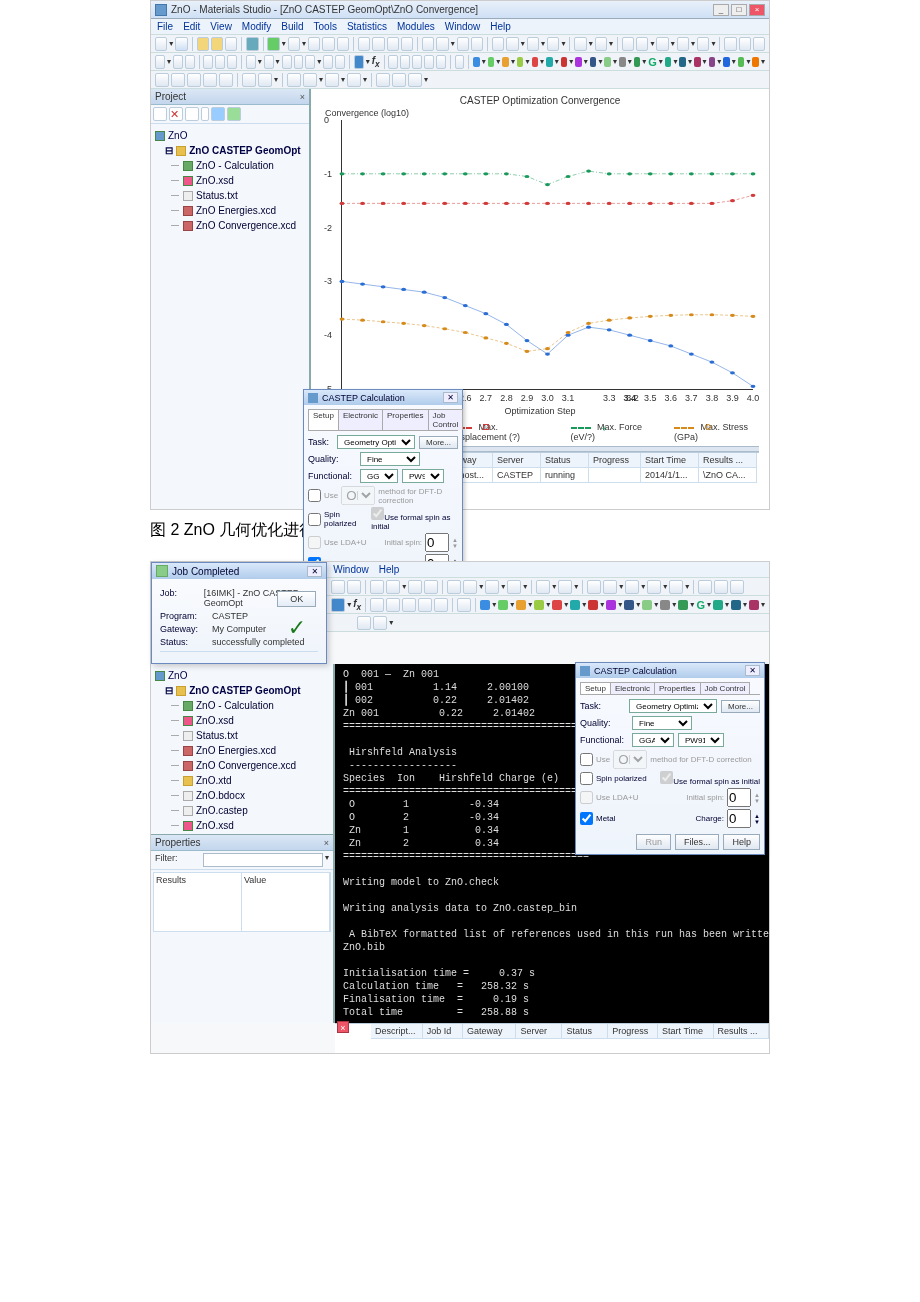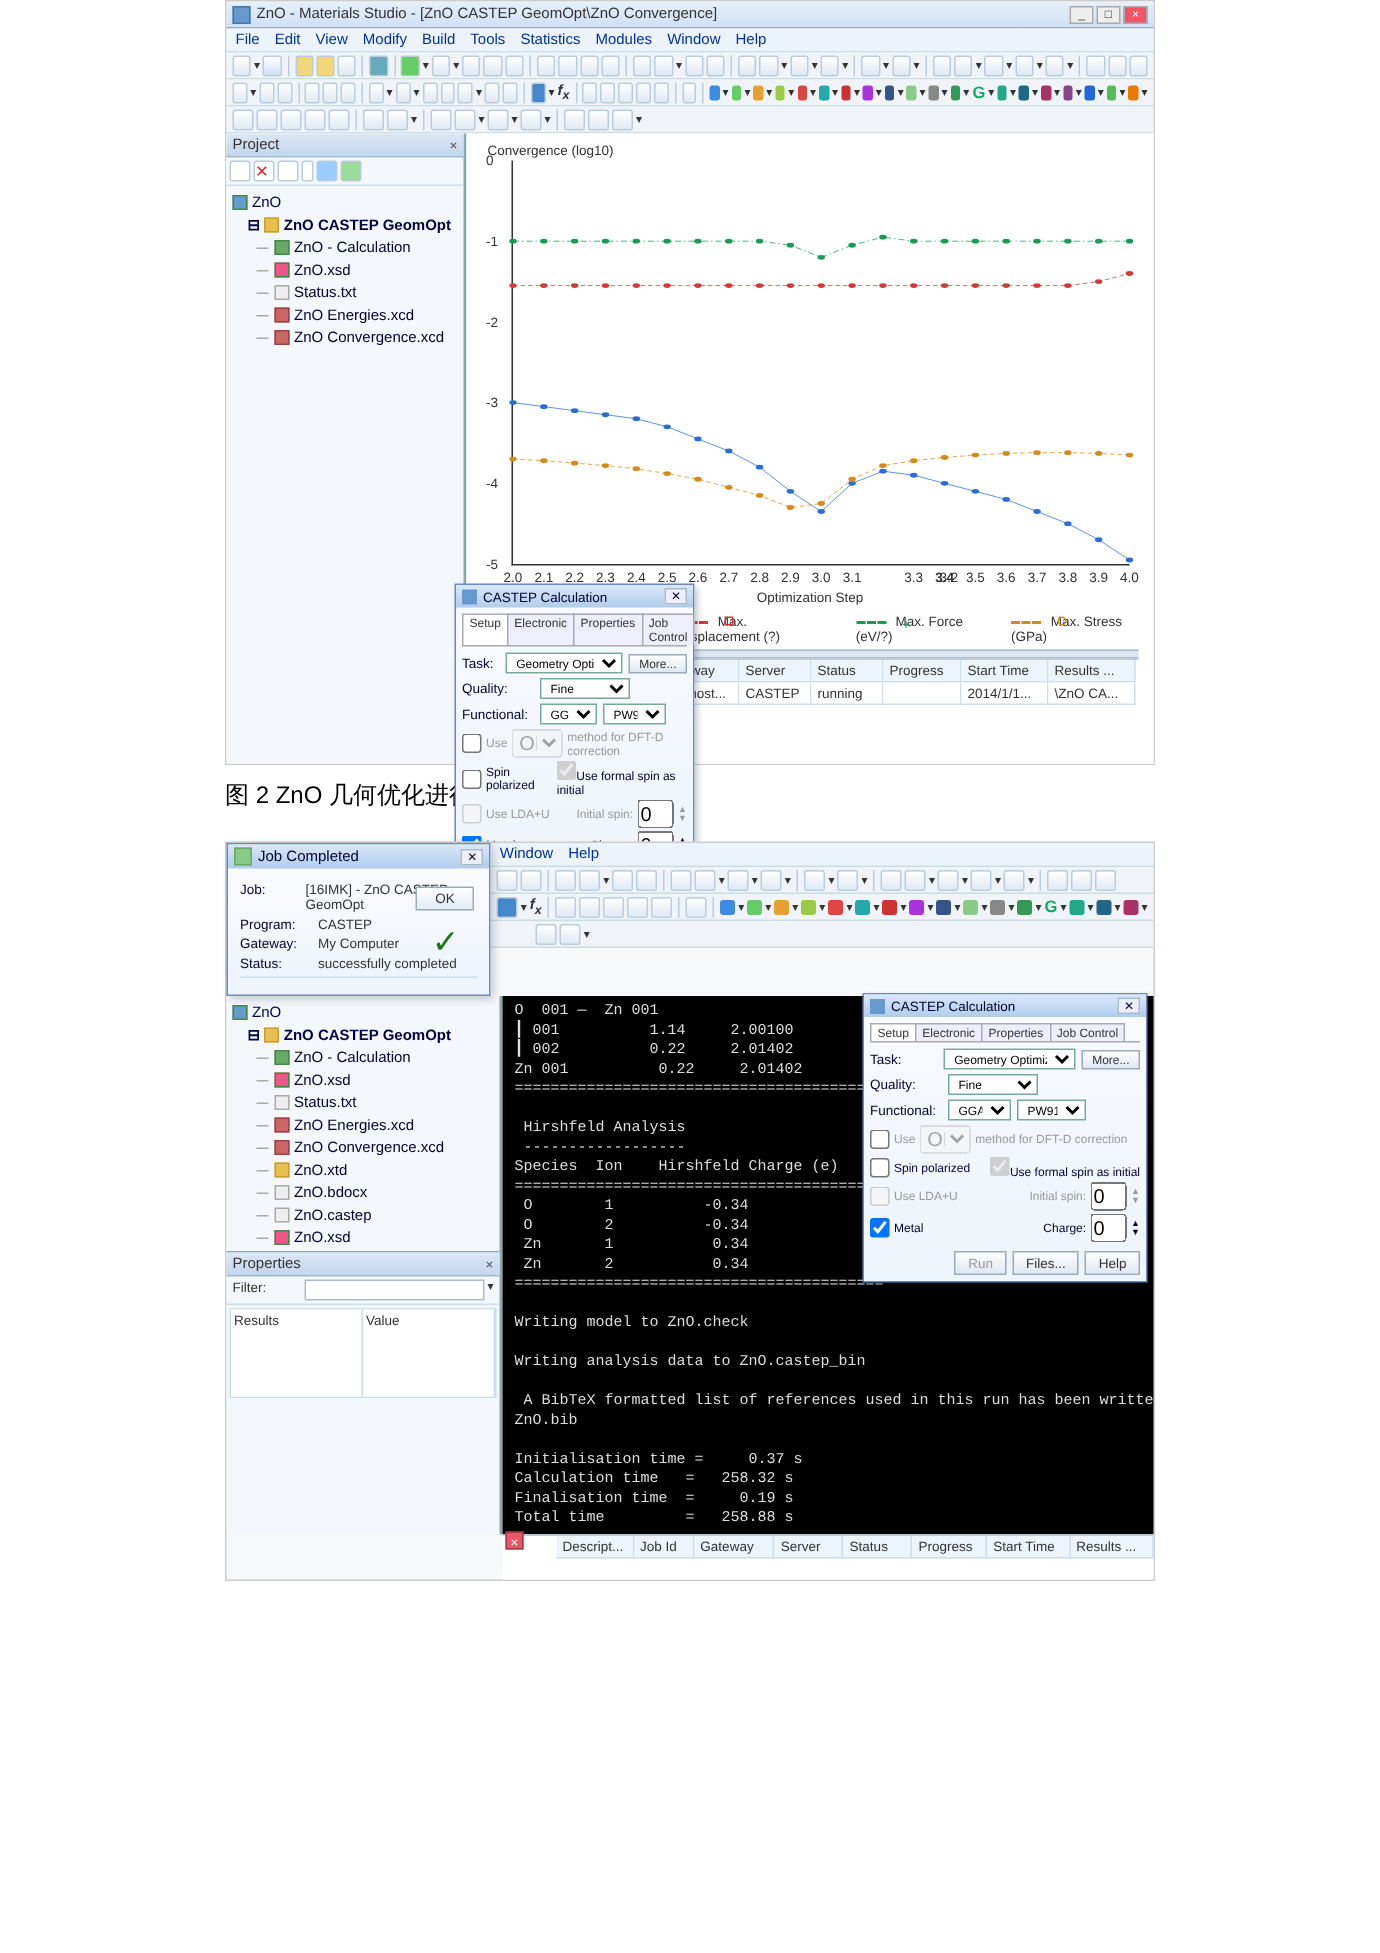--- a/index.html
+++ b/index.html
@@ -308,20 +308,21 @@
           <div class="item"><span class="ico"></span><span>ZnO - Calculation</span></div>
           <div class="item"><span class="ico" style="background:#e58;"></span><span>ZnO.xsd</span></div>
           <div class="item"><span class="ico doc"></span><span>Status.txt</span></div>
           <div class="item"><span class="ico bar"></span><span>ZnO Energies.xcd</span></div>
           <div class="item"><span class="ico bar"></span><span>ZnO Convergence.xcd</span></div>
         </div>
       </div>
     </div>
 
     <div class="chart-area">
+      <div class="chart-title">CASTEP Optimization Convergence</div>
       <div class="chart-ylabel">Convergence (log10)</div>
       <div class="plot">
         <svg class="plot-svg" id="plot-svg" viewBox="0 0 100 100" preserveAspectRatio="none">
               <path d="M0.00,60.00 L5.00,61.00 L10.00,62.00 L15.00,63.00 L20.00,64.00 L25.00,66.00 L30.00,69.00 L35.00,72.00 L40.00,76.00 L45.00,82.00 L50.00,87.00 L55.00,80.00 L60.00,77.00 L65.00,78.00 L70.00,80.00 L75.00,82.00 L80.00,84.00 L85.00,87.00 L90.00,90.00 L95.00,94.00 L100.00,99.00" fill="none" stroke="#2a6dd4" stroke-width="0.5" vector-effect="non-scaling-stroke"></path>
               <circle cx="0" cy="60" r="0.6" fill="#2a6dd4"></circle>
               <circle cx="5.000000000000004" cy="61" r="0.6" fill="#2a6dd4"></circle>
               <circle cx="10.000000000000009" cy="62" r="0.6" fill="#2a6dd4"></circle>
               <circle cx="14.999999999999991" cy="63" r="0.6" fill="#2a6dd4"></circle>
               <circle cx="19.999999999999996" cy="64" r="0.6" fill="#2a6dd4"></circle>
               <circle cx="25" cy="65.99999999999999" r="0.6" fill="#2a6dd4"></circle>

